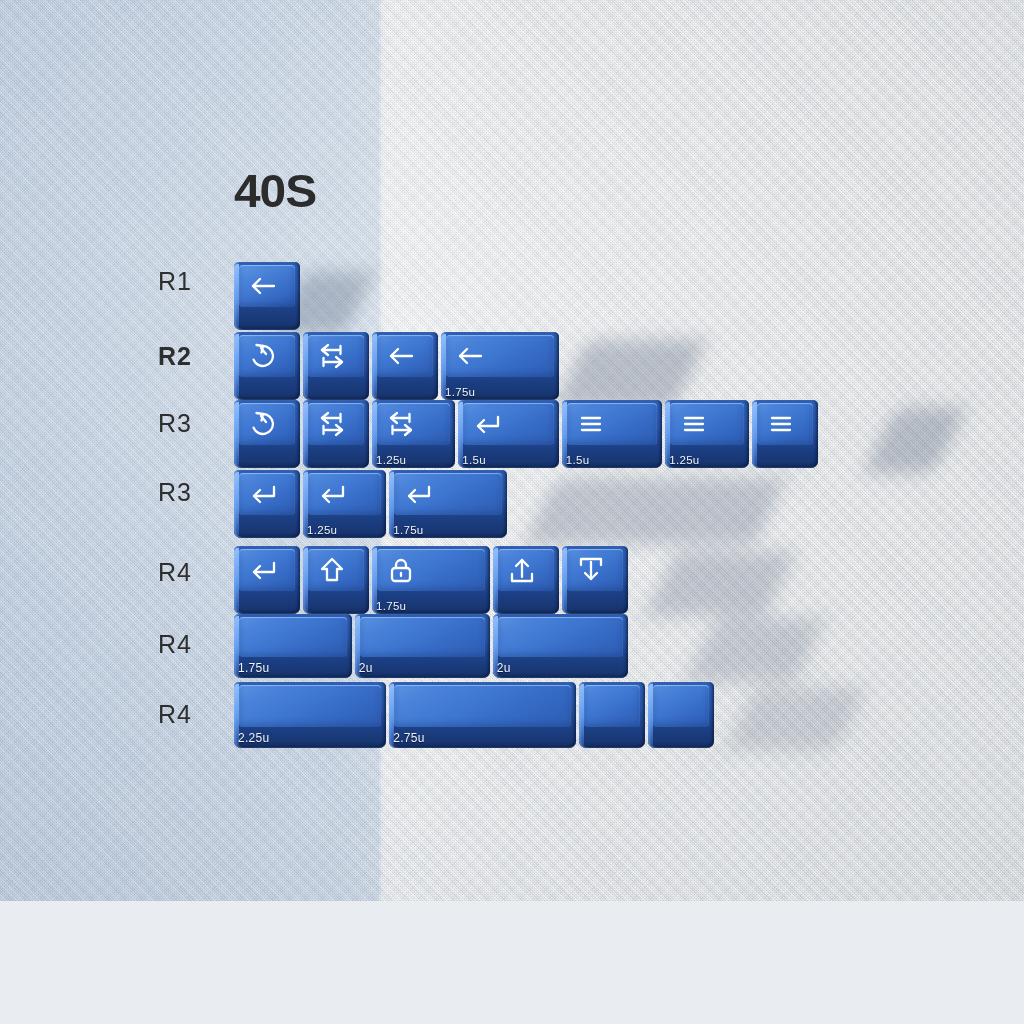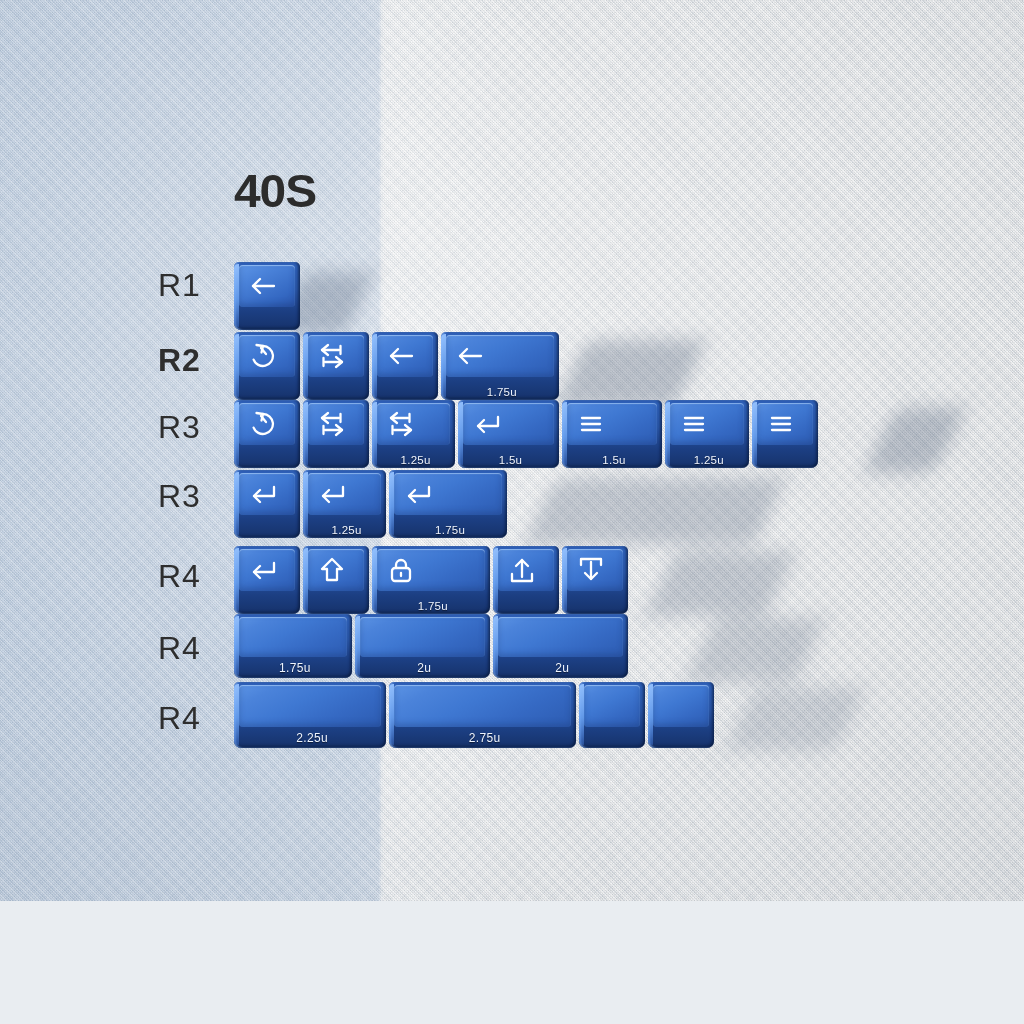--- a/index.html
+++ b/index.html
@@ -83,21 +83,21 @@
     color:#2c2c2c;
     font-family:"Liberation Sans", sans-serif;
     transform:scaleX(1.04);
     transform-origin:left center;
     line-height:1;
   }
 
   
   .rowlabel {
     position:absolute;
-    font-size:32px;
+    font-size:25px;
     color:#2e2e2e;
     letter-spacing:1px;
     font-family:"Liberation Sans", sans-serif;
     width:70px; text-align:left;
   }
 
   
   .kc {
     position:absolute;
     border-radius:4px;
@@ -150,21 +150,20 @@
     transform:translateY(-50%);
     width:30px; height:30px;
     pointer-events:none;
   }
   .kc .glyph svg { display:block; width:30px; height:30px; }
 
   
   .kc .size {
     position:absolute;
     left:4px; right:0; bottom:2px;
-    text-align:center;
     font-size:11.5px;
     color:#eef4ff;
     letter-spacing:.3px;
     font-family:"Liberation Sans", sans-serif;
     text-shadow:0 1px 1px rgba(0,0,0,.55);
   }
   .kc.blank .size { bottom:3px; font-size:12px; }
   .kc .size:empty { display:none; }
 
   

